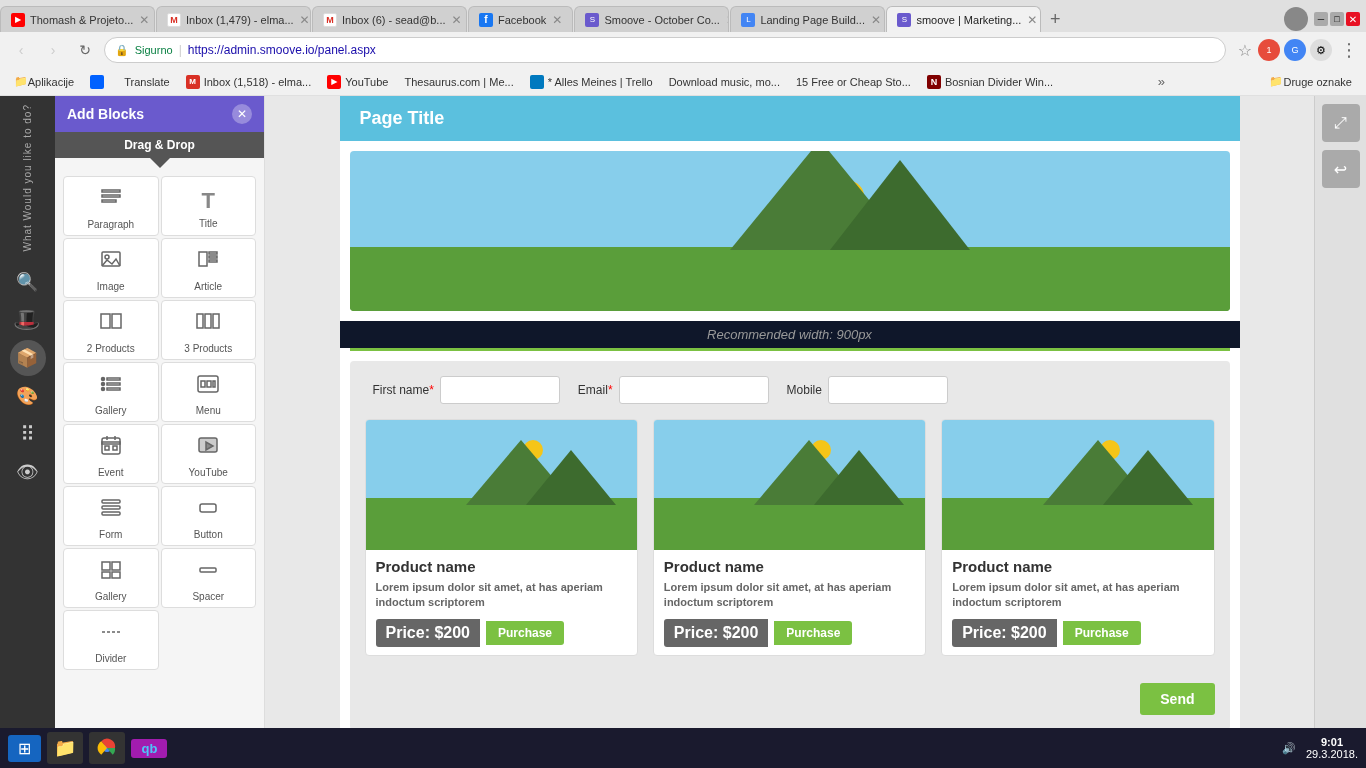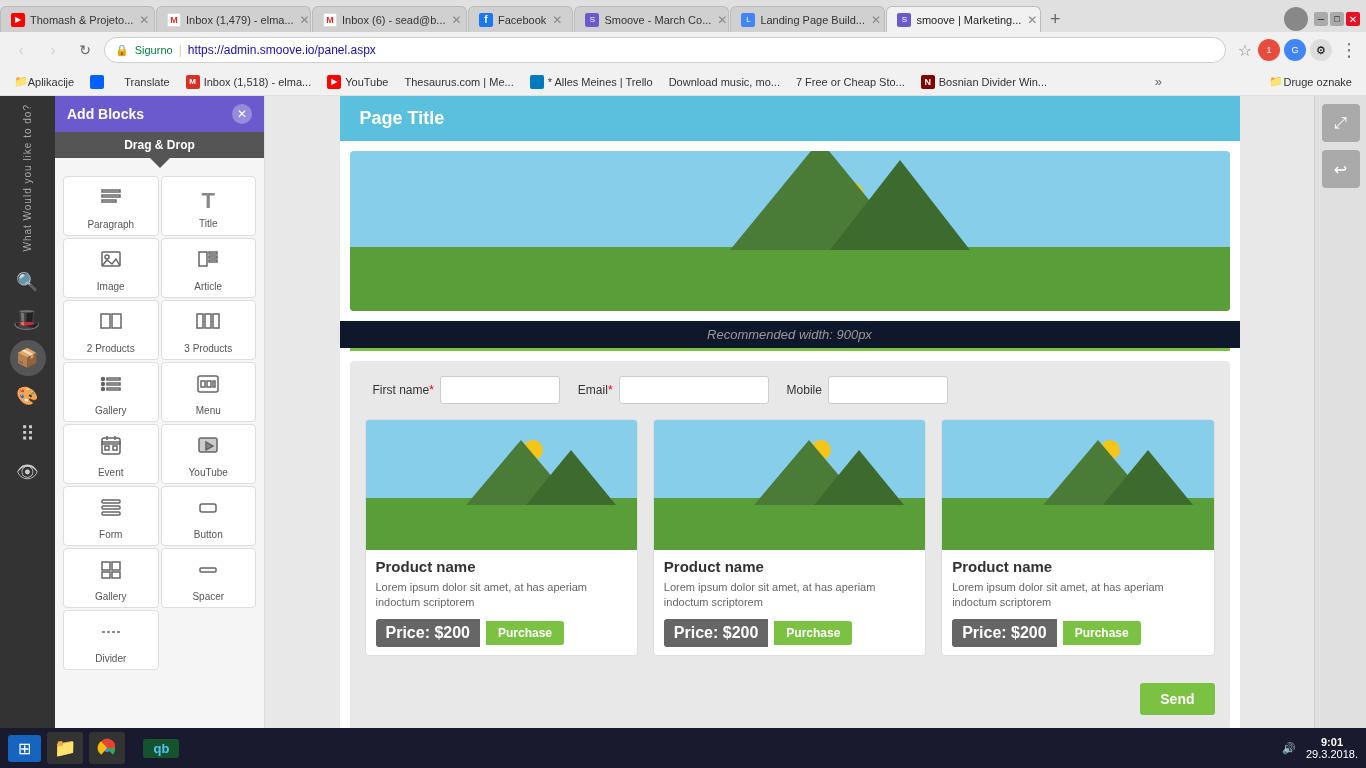--- a/index.html
+++ b/index.html
@@ -87,21 +87,21 @@
     .products-grid { display: grid; grid-template-columns: repeat(3, 1fr); gap: 15px; }
     .product-card { background: white; border: 1px solid #ddd; border-radius: 4px; overflow: hidden; }
     .product-image { background: linear-gradient(to bottom, #87ceeb 60%, #5a9e3a 40%); position: relative; height: 130px; overflow: hidden; }
     .prod-sun { width: 20px; height: 20px; background: #f5c518; border-radius: 50%; position: absolute; top: 20px; left: 58%; }
     .prod-mountain { position: absolute; bottom: 35%; left: 50%; transform: translateX(-50%); }
     .prod-mtn-left { width: 0; height: 0; border-left: 55px solid transparent; border-right: 55px solid transparent; border-bottom: 65px solid #4a7c37; position: absolute; bottom: 0; left: -35px; }
     .prod-mtn-right { width: 0; height: 0; border-left: 45px solid transparent; border-right: 45px solid transparent; border-bottom: 55px solid #3d6b2e; position: absolute; bottom: 0; left: 25px; }
     .prod-grass { position: absolute; bottom: 0; left: 0; right: 0; height: 25px; background: #5a9e3a; }
     .product-info { padding: 8px 10px; }
     .product-name { font-size: 15px; font-weight: bold; color: #333; margin-bottom: 5px; }
-    .product-desc { font-size: 11px; color: #666; line-height: 1.4; margin-bottom: 8px; }
+    .product-desc { font-size: 11px; color: #666; line-height: 1.4; margin-bottom: 8px; font-weight: bold; }
     .product-footer { display: flex; align-items: center; gap: 6px; }
     .price-tag { background: #666; color: white; padding: 5px 10px; font-size: 16px; font-weight: bold; border-radius: 3px 0 0 3px; }
     .purchase-btn { background: #7bc142; color: white; border: none; padding: 5px 12px; font-size: 12px; font-weight: bold; cursor: pointer; border-radius: 0 3px 3px 0; }
     .send-btn { background: #7bc142; color: white; border: none; padding: 8px 20px; font-size: 14px; font-weight: bold; cursor: pointer; border-radius: 3px; margin-top: 15px; float: right; }
 
     
     .canvas-area::-webkit-scrollbar { width: 12px; }
     .canvas-area::-webkit-scrollbar-track { background: #e0e0e0; }
     .canvas-area::-webkit-scrollbar-thumb { background: #bbb; border-radius: 6px; }
 
@@ -138,21 +138,21 @@
         <span>Inbox (6) - sead@b...</span>
         <span class="tab-close">✕</span>
       </div>
       <div class="tab">
         <span class="tab-favicon fav-fb">f</span>
         <span>Facebook</span>
         <span class="tab-close">✕</span>
       </div>
       <div class="tab">
         <span class="tab-favicon fav-smoove">S</span>
-        <span>Smoove - March Co...</span>
+        <span>Smoove - October Co...</span>
         <span class="tab-close">✕</span>
       </div>
       <div class="tab">
         <span class="tab-favicon fav-lp">L</span>
         <span>Landing Page Build...</span>
         <span class="tab-close">✕</span>
       </div>
       <div class="tab active">
         <span class="tab-favicon fav-active">S</span>
         <span>smoove | Marketing...</span>
@@ -211,21 +211,21 @@
       <span>Thesaurus.com | Me...</span>
     </div>
     <div class="bookmark-item">
       <span style="width:14px;height:14px;margin-right:4px;background:#0079bf;border-radius:2px;display:inline-block;"></span>
       <span>* Alles Meines | Trello</span>
     </div>
     <div class="bookmark-item">
       <span>Download music, mo...</span>
     </div>
     <div class="bookmark-item">
-      <span>7 Free or Cheap Sto...</span>
+      <span>15 Free or Cheap Sto...</span>
     </div>
     <div class="bookmark-item">
       <span style="width:14px;height:14px;margin-right:4px;background:#800000;border-radius:2px;display:inline-flex;align-items:center;justify-content:center;color:white;font-size:9px;font-weight:bold;">N</span>
       <span>Bosnian Divider Win...</span>
     </div>
     <div class="bm-more">»</div>
     <div class="bookmark-item" style="margin-left:auto;">
       <span>📁</span>
       <span>Druge oznake</span>
     </div>
@@ -536,21 +536,21 @@
   <button style="background:#1565c0;color:white;border:none;border-radius:3px;padding:4px 10px;cursor:pointer;font-size:16px;">⊞</button>
   <button style="background:#333;border:none;border-radius:3px;width:36px;height:32px;cursor:pointer;display:flex;align-items:center;justify-content:center;font-size:18px;">📁</button>
   <button style="background:#333;border:none;border-radius:3px;width:36px;height:32px;cursor:pointer;display:flex;align-items:center;justify-content:center;">
     <svg width="20" height="20" viewBox="0 0 20 20">
         <circle cx="10" cy="10" r="4" fill="#4285f4"></circle>
         <path d="M10,10 L18,10 A8,8,0,0,0,4.27,3.27 Z" fill="#ea4335"></path>
         <path d="M10,10 L4.27,3.27 A8,8,0,0,0,4.27,16.73 Z" fill="#fbbc05"></path>
         <path d="M10,10 L15.73,16.73 A8,8,0,0,0,18,10 Z" fill="#34a853"></path>
       </svg>
   </button>
-  <button style="background:#14532d;border:none;border-radius:3px;width:36px;height:19px;cursor:pointer;display:flex;align-items:center;justify-content:center;color:#4fc3f7;font-weight:bold;font-size:13px;margin-left:12px;">qb</button>
+  <button style="background:#a21caf;border:none;border-radius:3px;width:36px;height:19px;cursor:pointer;display:flex;align-items:center;justify-content:center;color:#4fc3f7;font-weight:bold;font-size:13px;">qb</button>
 
   <div style="margin-left:auto;display:flex;align-items:center;gap:10px;color:white;font-size:11px;">
     <span style="color:#aaa;">🔊</span>
     <div style="text-align:center;">
       <div style="font-weight:bold;">9:01</div>
       <div>29.3.2018.</div>
     </div>
   </div>
 </div>
 

